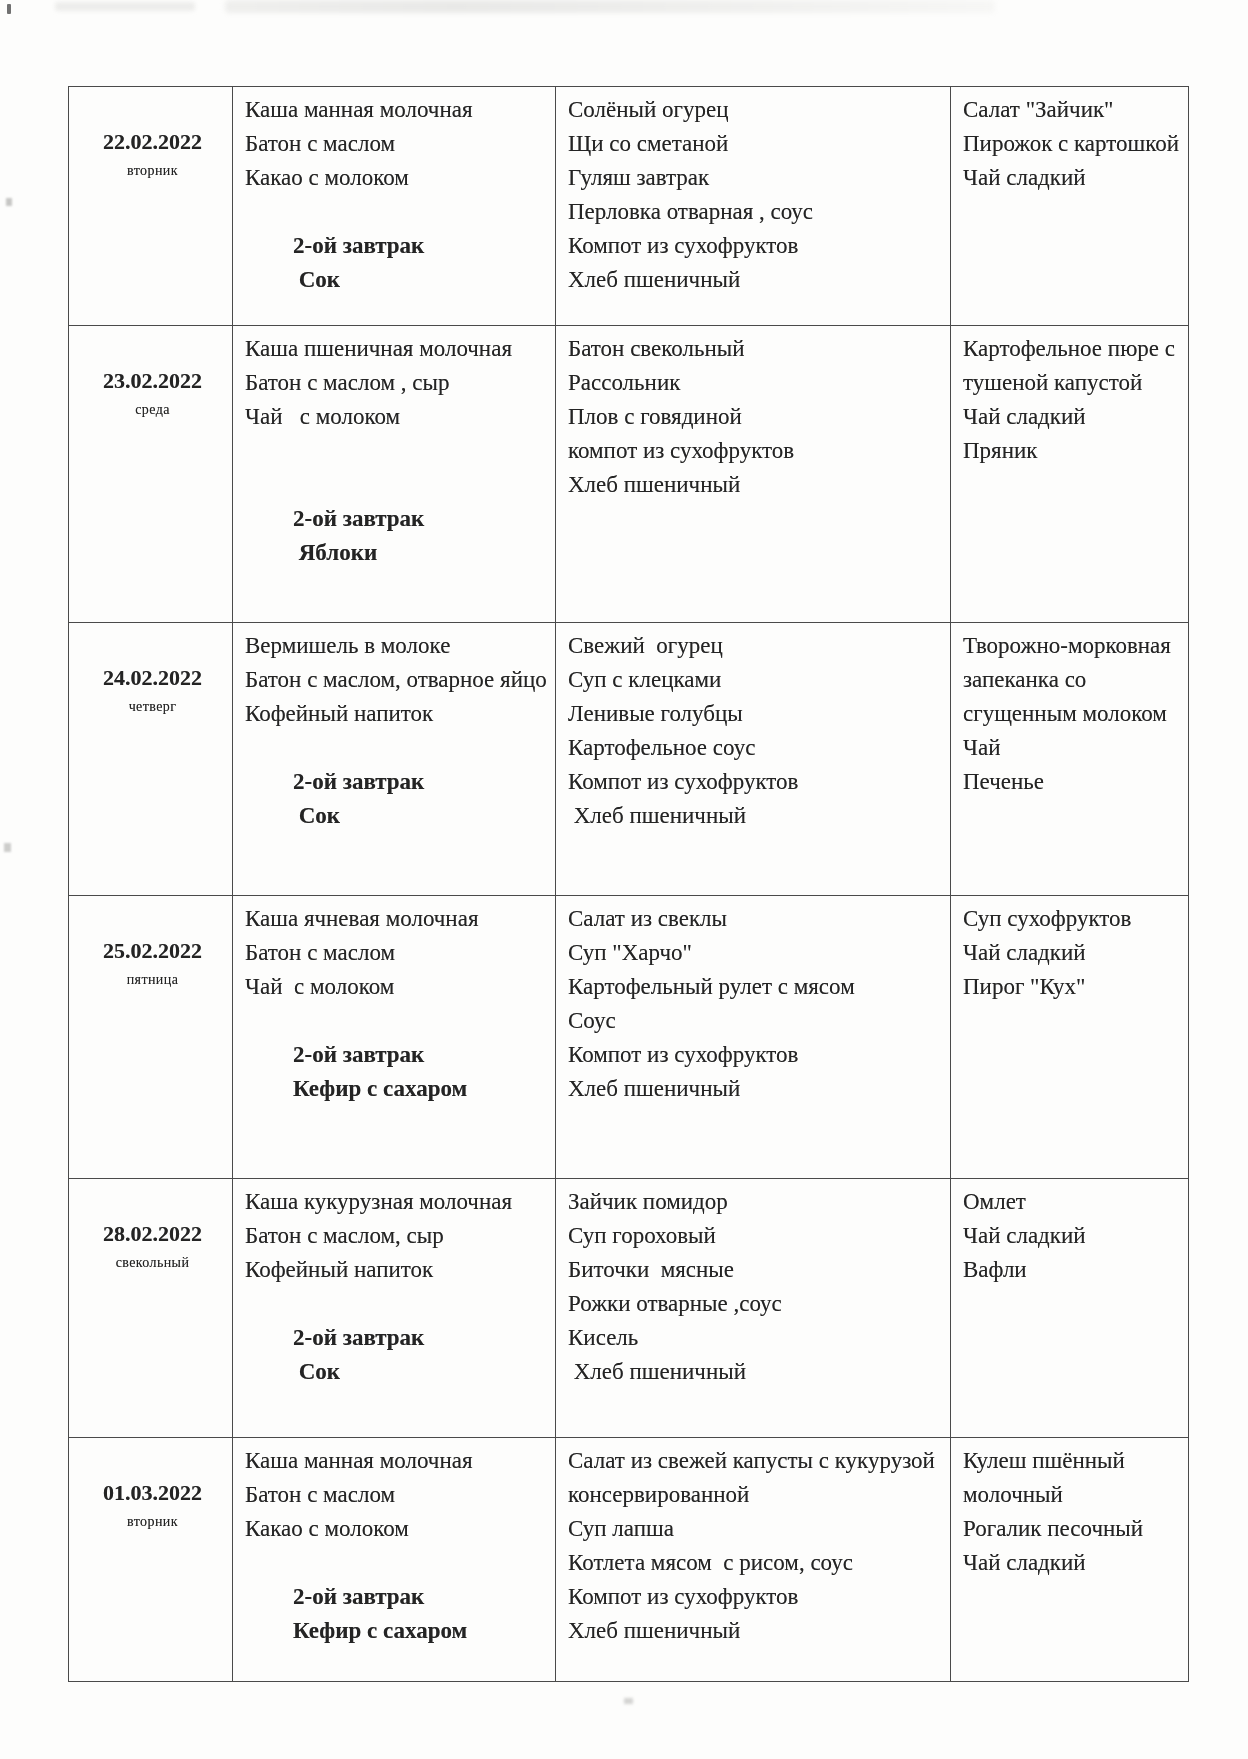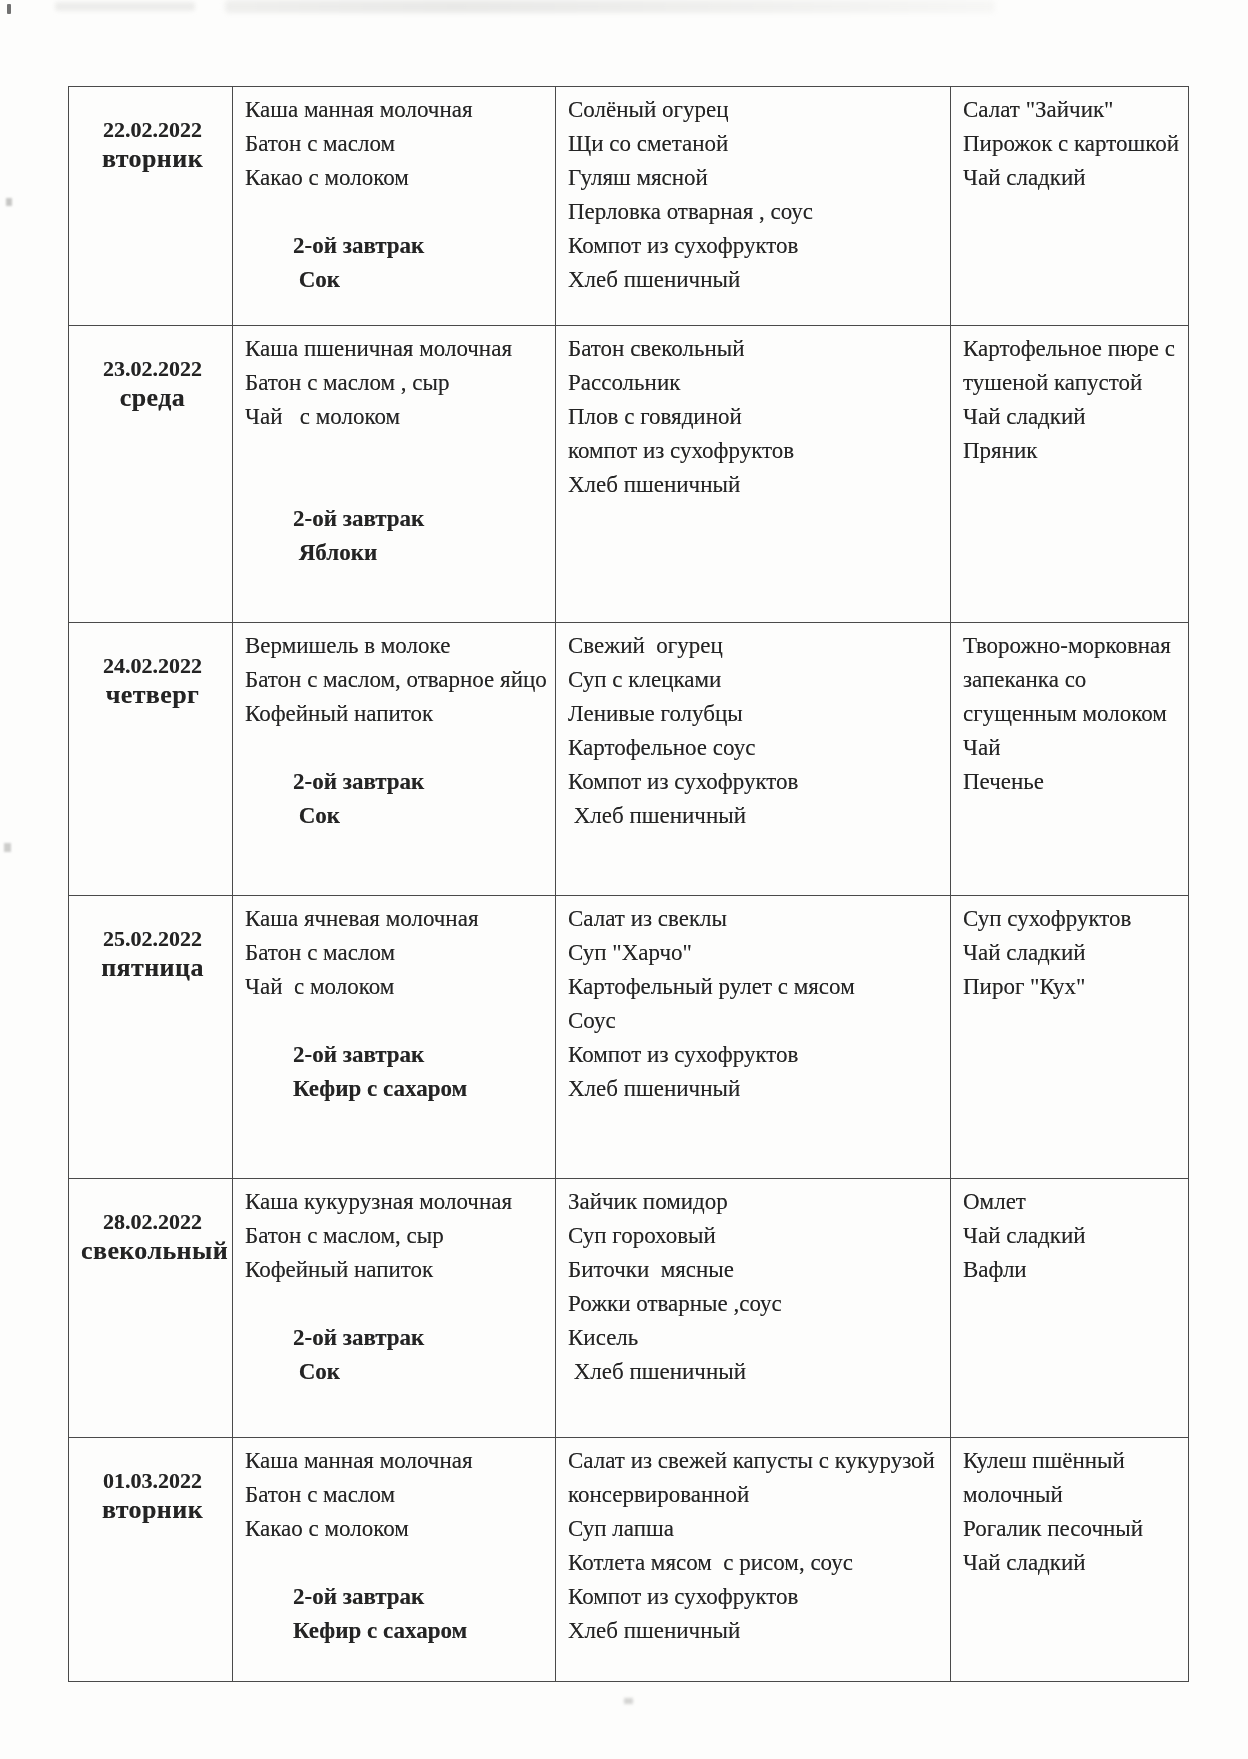--- a/index.html
+++ b/index.html
@@ -49,27 +49,27 @@
     padding: 6px 8px 6px 12px;
   }
   .line {
     margin: 0;
     font-size: 23px;
     line-height: 34px;
     white-space: pre-wrap;
     text-shadow: 0 0 0.5px rgba(40,40,40,.45);
   }
   .bold { font-weight: bold; margin-left: 48px; }
-  td.date-cell { text-align: center; padding-top: 28px; }
+  td.date-cell { text-align: center; padding-top: 40px; }
   .date {
     font-weight: bold; font-size: 22px; line-height: 30px;
     text-shadow: 0 0 0.5px rgba(40,40,40,.5);
   }
   .day {
-    font-weight: bold; font-size: 26px; line-height: 27px;
+    font-weight: normal; font-size: 14px; line-height: 27px;
     letter-spacing: .4px;
     text-shadow: 0 0 0.5px rgba(40,40,40,.5);
   }
   .second-breakfast { margin-top: 34px; }
   tbody tr:nth-child(2) .second-breakfast { margin-top: 68px; }
 
   tbody tr:nth-child(1) td { height: 239px; }
   tbody tr:nth-child(2) td { height: 297px; }
   tbody tr:nth-child(3) td { height: 273px; }
   tbody tr:nth-child(4) td { height: 283px; }
@@ -107,21 +107,21 @@
           </div>
       <div class="second-breakfast">
         <p class="line bold">2-ой завтрак</p>
         <p class="line bold"> Сок</p>
       </div>
     </td>
     <td class="cell lunch-cell">
       <div>
             <p class="line">Солёный огурец</p>
             <p class="line">Щи со сметаной</p>
-            <p class="line">Гуляш мясной</p>
+            <p class="line">Гуляш завтрак</p>
             <p class="line">Перловка отварная , соус</p>
             <p class="line">Компот из сухофруктов</p>
             <p class="line">Хлеб пшеничный</p>
           </div>
     </td>
     <td class="cell dinner-cell">
       <div>
             <p class="line">Салат "Зайчик"</p>
             <p class="line">Пирожок с картошкой</p>
             <p class="line">Чай сладкий</p>

